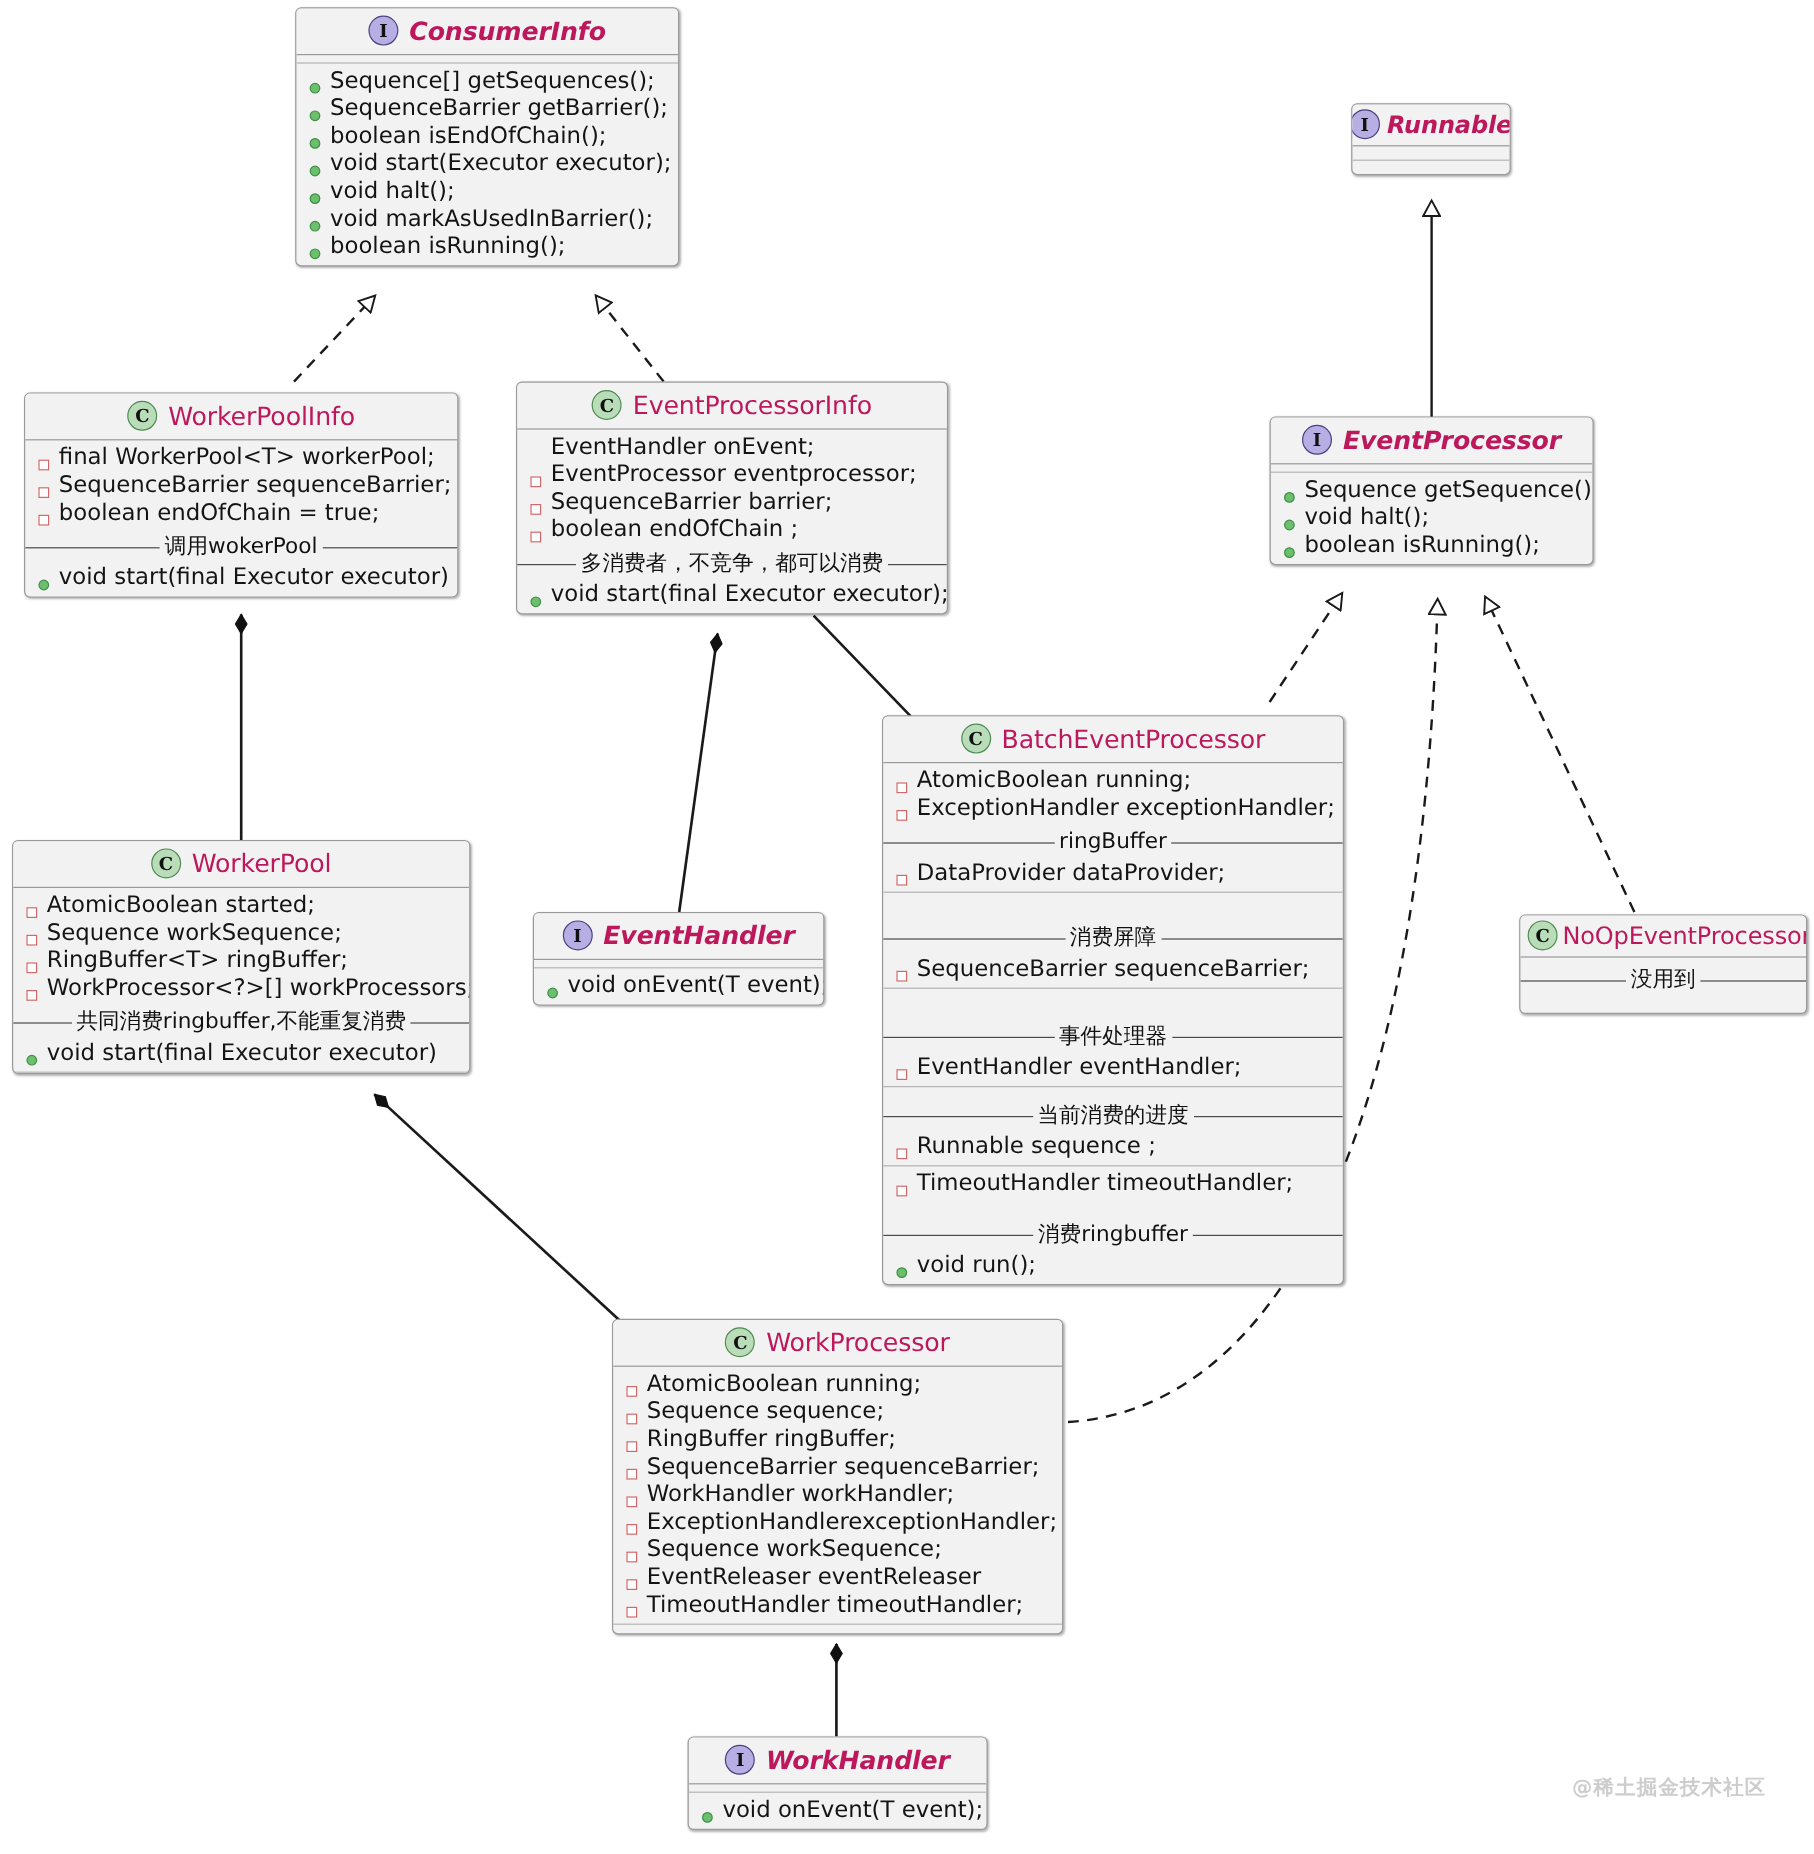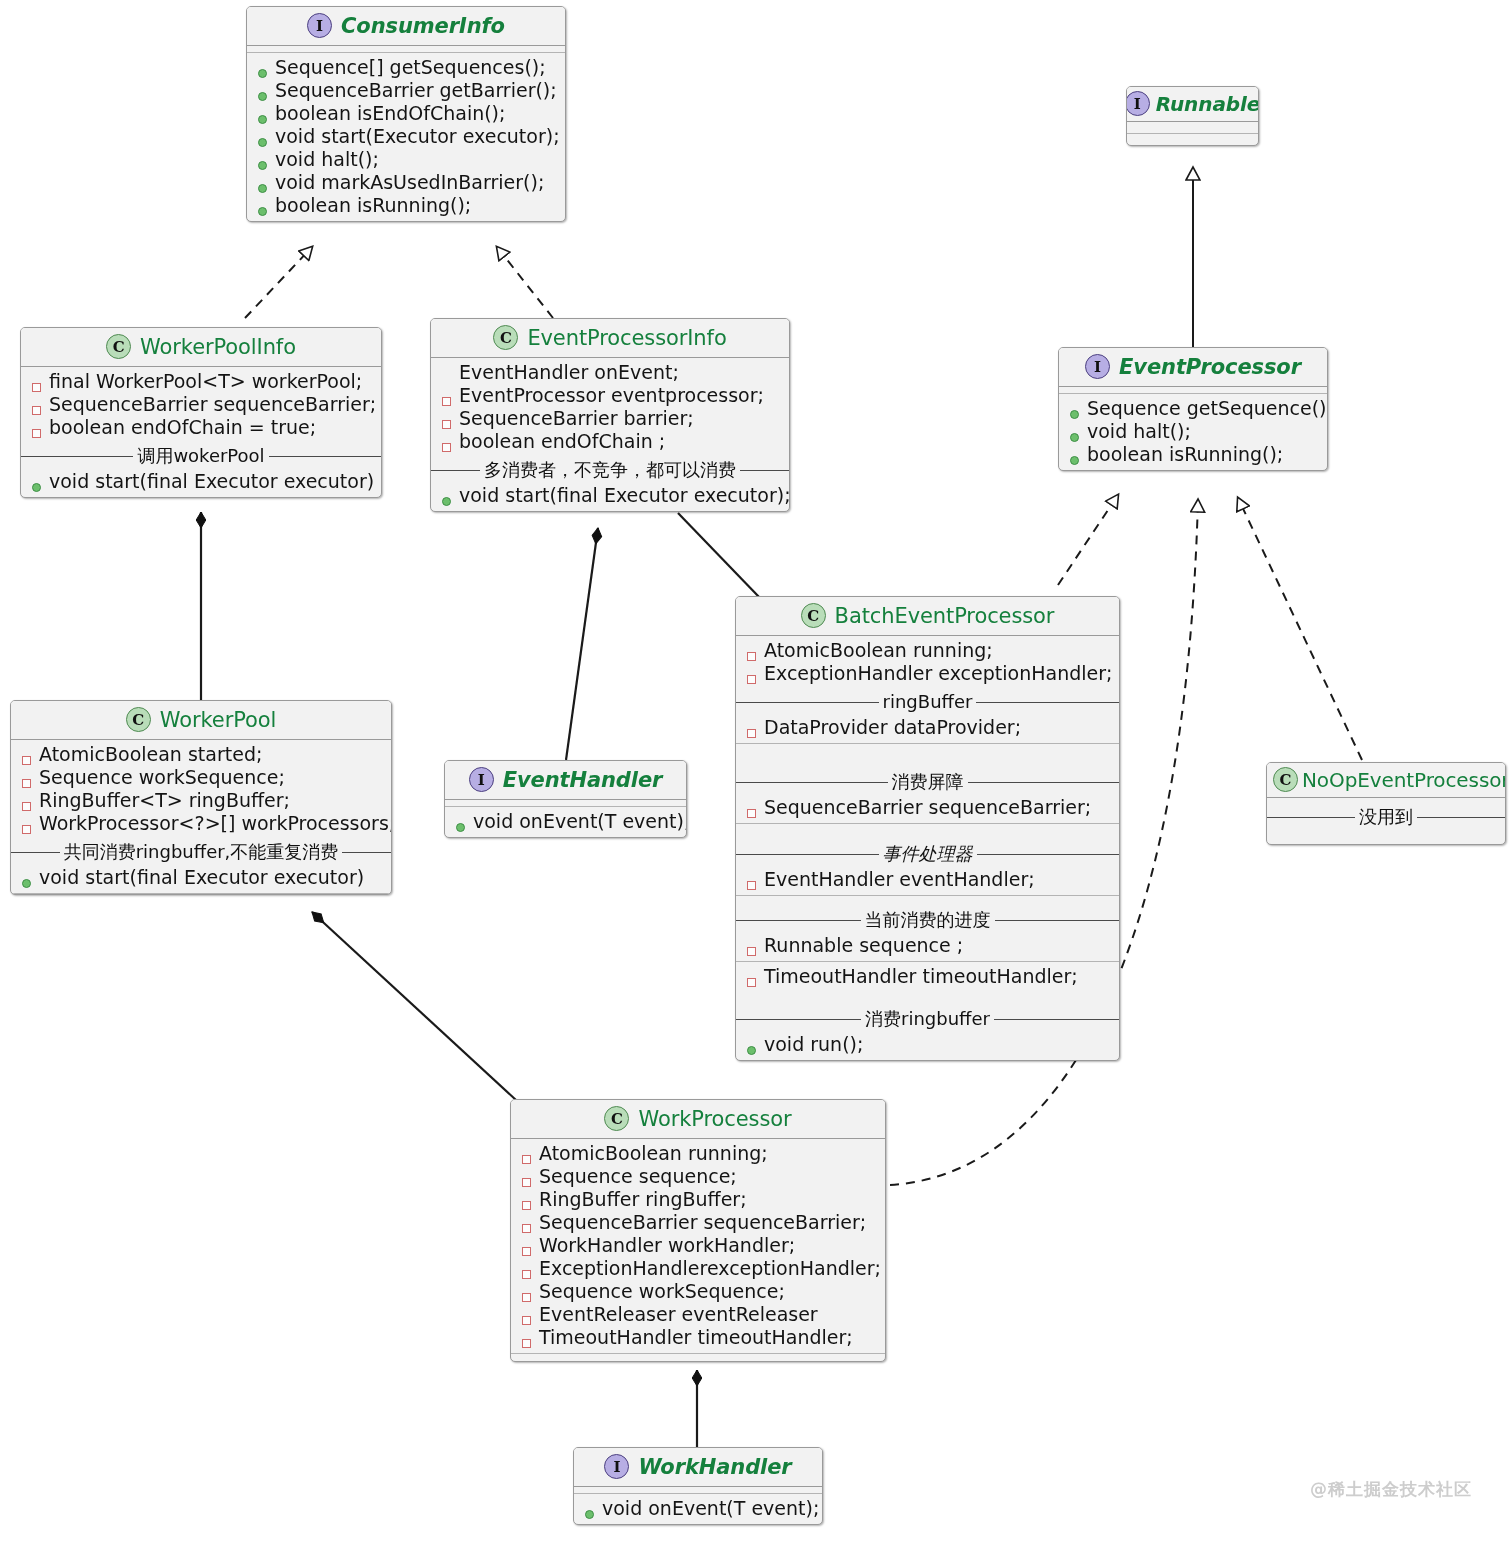--- a/index.html
+++ b/index.html
@@ -39,21 +39,21 @@
   .uml-header {
     display: flex;
     align-items: center;
     justify-content: center;
     gap: 9px;
     padding: 6px 10px 7px 10px;
     background: #f2f2f2;
   }
   .uml-title {
     font-size: 21px;
-    color: #15803d;
+    color: #be185d;
     white-space: nowrap;
     letter-spacing: -0.1px;
   }
   .uml-title.iface {
     font-style: italic;
     font-weight: bold;
   }
   .badge {
     width: 25px;
     height: 25px;
@@ -410,21 +410,21 @@
       <span class="cap">消费屏障</span>
     </div>
     <div class="uml-section">
       <div class="row">
           <span class="mark field"></span>
           <span class="txt">SequenceBarrier sequenceBarrier;</span>
         </div>
     </div>
     <div class="sep thin"></div>
     <div class="empty-row"></div>
-    <div class="caption-sep" style="margin-top:6px;font-style:italic;">
+    <div class="caption-sep" style="margin-top:16px;">
       <span class="cap">事件处理器</span>
     </div>
     <div class="uml-section">
       <div class="row">
           <span class="mark field"></span>
           <span class="txt">EventHandler eventHandler;</span>
         </div>
     </div>
     <div class="sep thin"></div>
     <div class="empty-row"></div>

